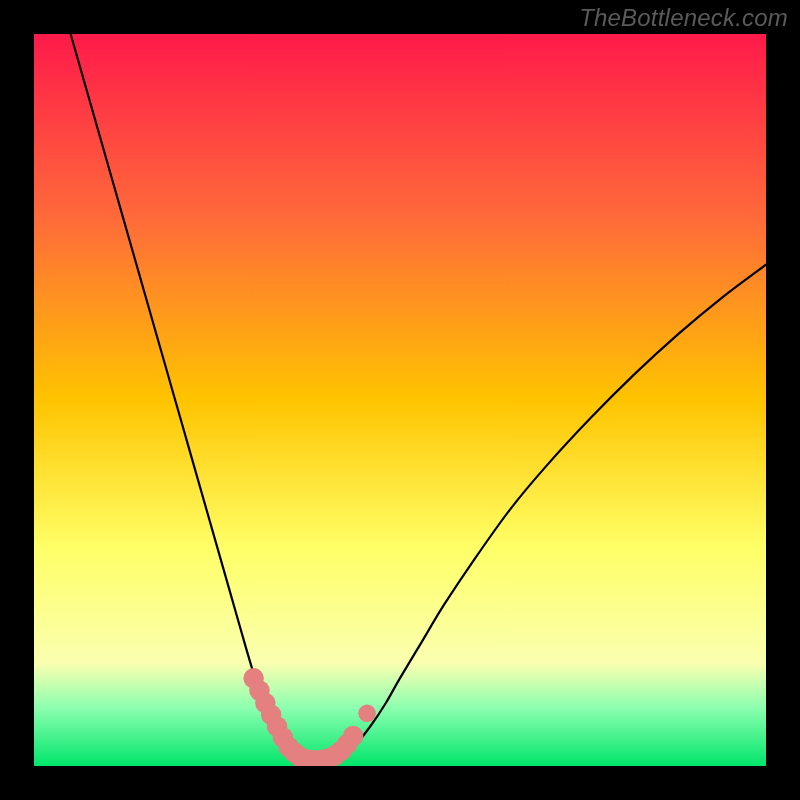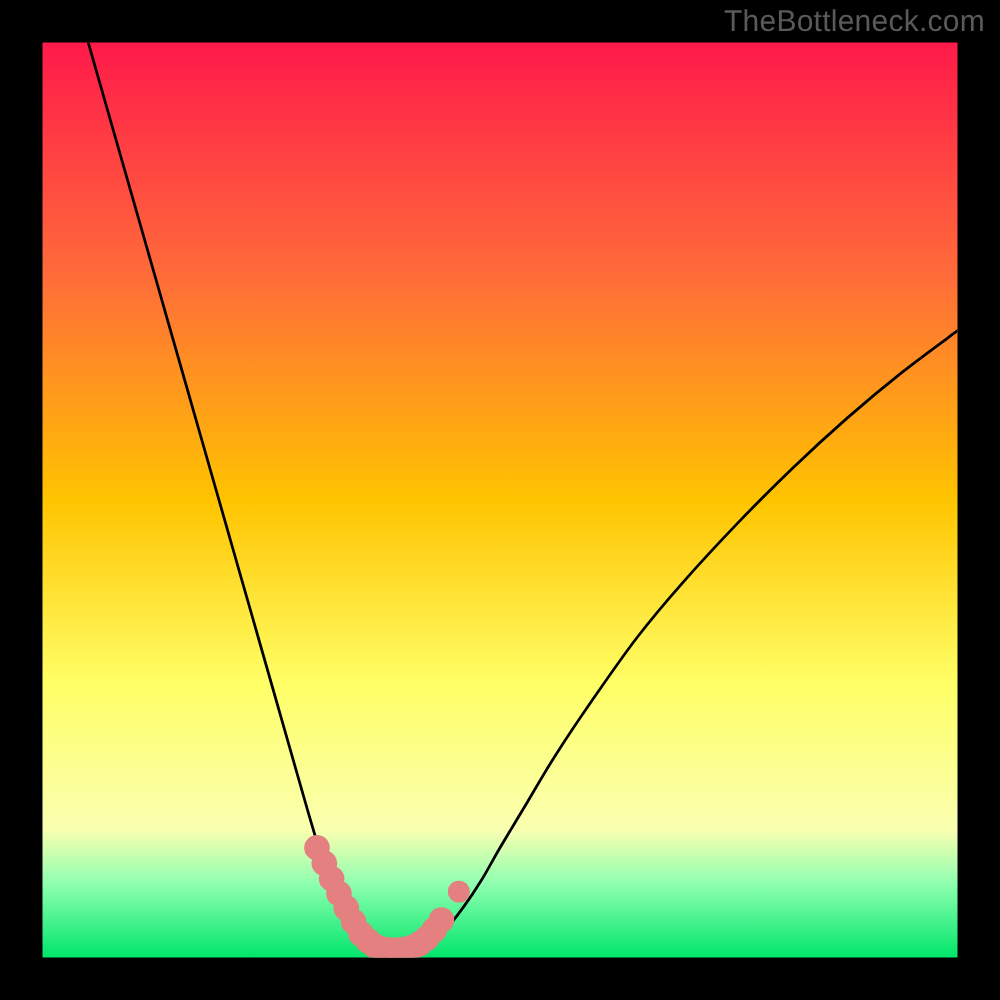--- a/index.html
+++ b/index.html
@@ -10,20 +10,21 @@
     background: #000;
     font-family: Arial, Helvetica, sans-serif;
   }
   .frame {
     position: absolute;
     top: 0;
     left: 0;
     width: 800px;
     height: 800px;
     background: #000;
+    font-style: italic;
   }
   .watermark {
     position: absolute;
     top: 4px;
     right: 12px;
     color: #5a5a5a;
     font-size: 24px;
     font-weight: 400;
     letter-spacing: 0.2px;
     user-select: none;

